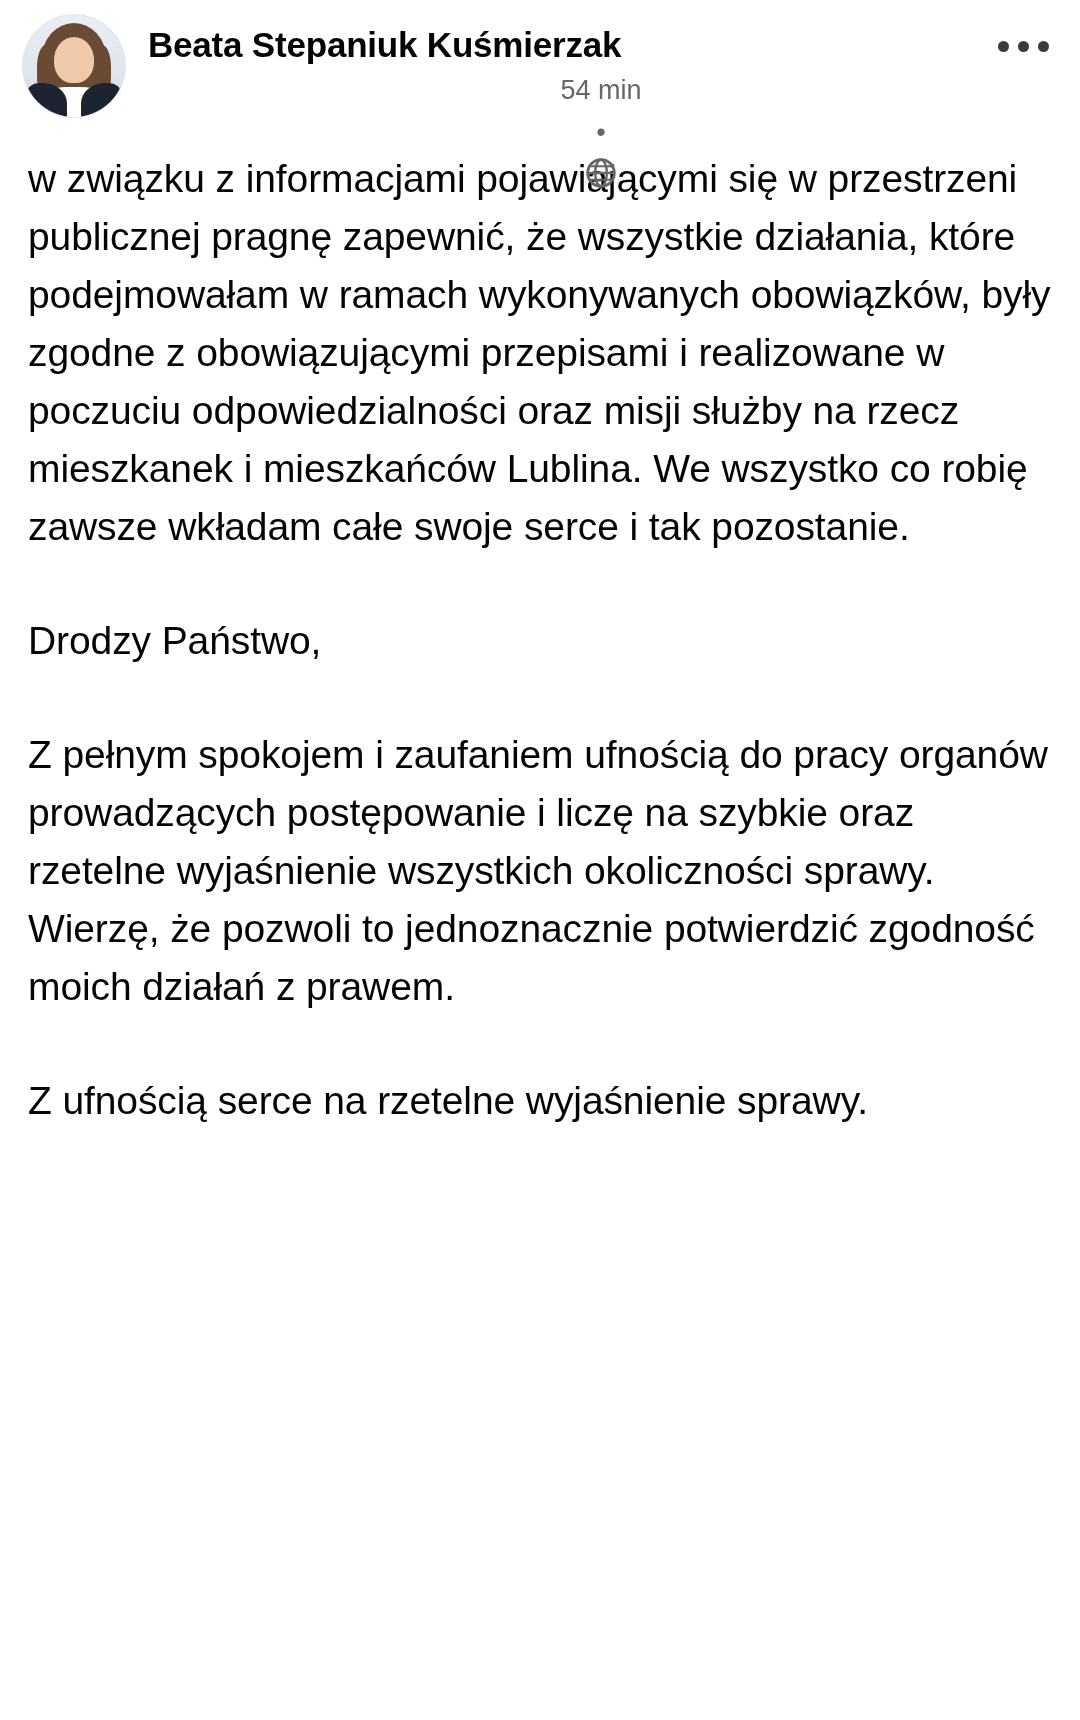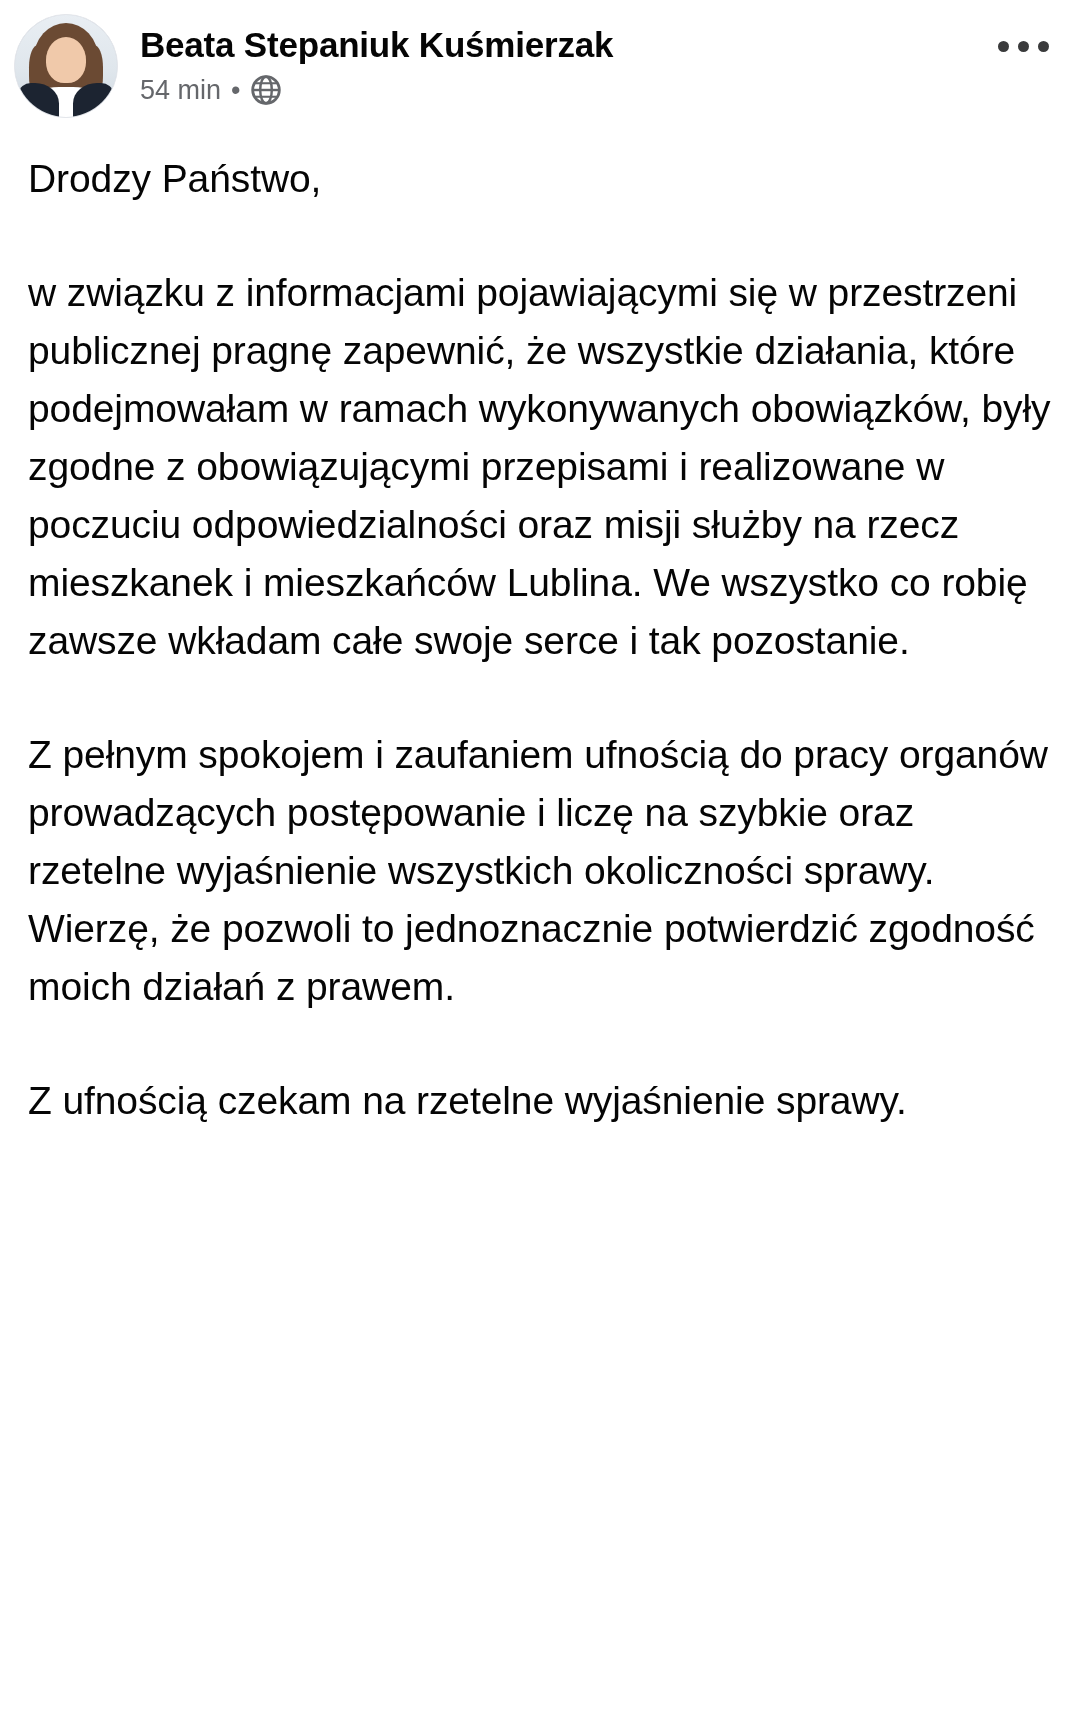--- a/index.html
+++ b/index.html
@@ -21,21 +21,21 @@
     background: #ffffff;
     box-sizing: border-box;
     padding: 0;
     position: relative;
   }
 
   
   .post-header {
     display: flex;
     align-items: flex-start;
-    padding: 14px 26px 0 14px;
+    padding: 14px 26px 0 22px;
     position: relative;
     height: 128px;
     box-sizing: border-box;
     justify-content: flex-end;
   }
 
   .avatar {
     width: 104px;
     height: 104px;
     border-radius: 50%;
@@ -130,20 +130,21 @@
     font-weight: 700;
     letter-spacing: -0.2px;
     line-height: 42px;
     color: #050505;
   }
   .meta-row {
     display: flex;
     align-items: center;
     margin-top: 8px;
     gap: 10px;
+    flex-direction: column;
   }
   .meta-time {
     font-size: 27px;
     color: #65676b;
     line-height: 32px;
   }
   .meta-dot {
     font-size: 27px;
     color: #65676b;
     line-height: 32px;
@@ -228,19 +229,19 @@
     </div>
 
     <div class="more-menu">
       <span></span>
       <span></span>
       <span></span>
     </div>
   </div>
 
   <div class="post-body">
+    <p class="para">w związku z informacjami pojawiającymi się w przestrzeni publicznej pragnę zapewnić, że wszystkie działania, które podejmowałam w ramach wykonywanych obowiązków, były zgodne z obowiązującymi przepisami i realizowane w poczuciu odpowiedzialności oraz misji służby na rzecz mieszkanek i mieszkańców Lublina. We wszystko co robię zawsze wkładam całe swoje serce i tak pozostanie.</p>
     <p class="para">Drodzy Państwo,</p>
-    <p class="para">w związku z informacjami pojawiającymi się w przestrzeni publicznej pragnę zapewnić, że wszystkie działania, które podejmowałam w ramach wykonywanych obowiązków, były zgodne z obowiązującymi przepisami i realizowane w poczuciu odpowiedzialności oraz misji służby na rzecz mieszkanek i mieszkańców Lublina. We wszystko co robię zawsze wkładam całe swoje serce i tak pozostanie.</p>
     <p class="para">Z pełnym spokojem i zaufaniem ufnością do pracy organów prowadzących postępowanie i liczę na szybkie oraz rzetelne wyjaśnienie wszystkich okoliczności sprawy. Wierzę, że pozwoli to jednoznacznie potwierdzić zgodność moich działań z prawem.</p>
-    <p class="para">Z ufnością czekam na rzetelne wyjaśnienie sprawy.</p>
+    <p class="para">Z ufnością serce na rzetelne wyjaśnienie sprawy.</p>
   </div>
 
 </div>
 
 </body></html>

